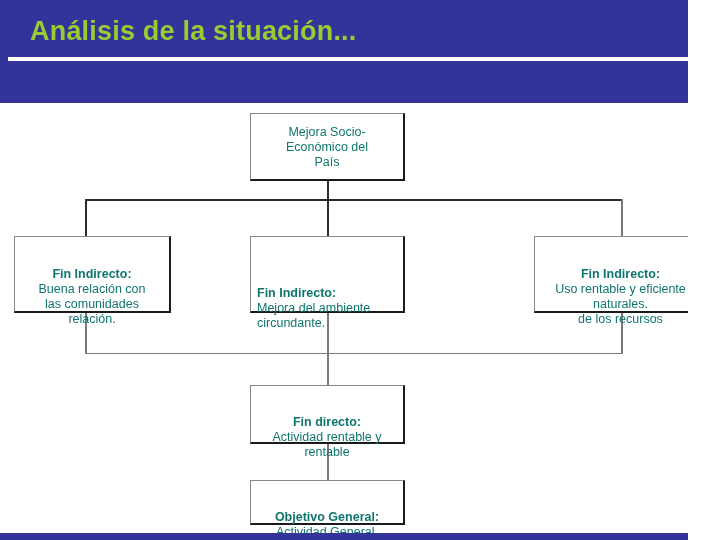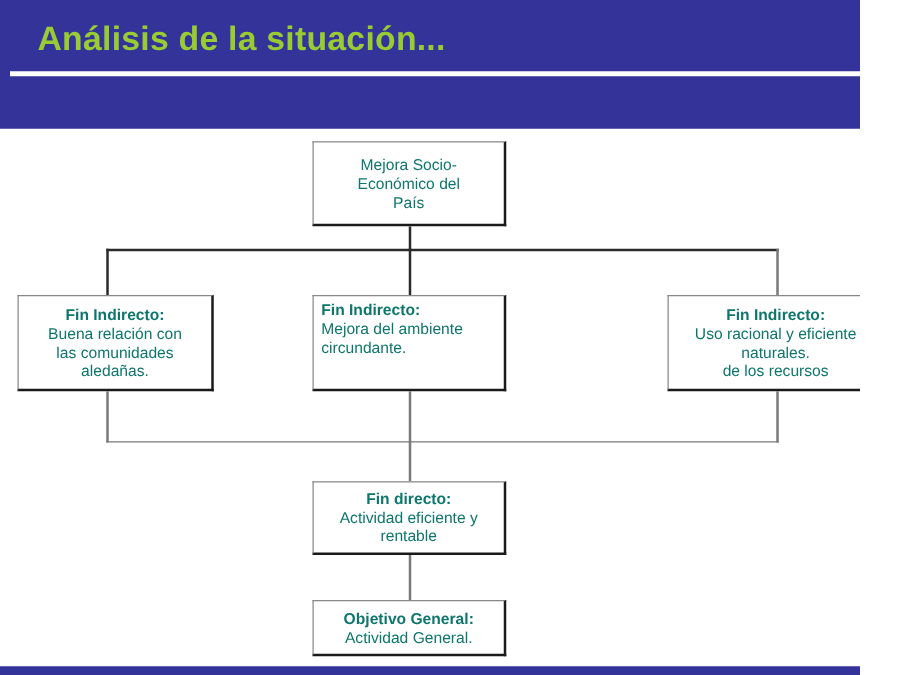--- a/index.html
+++ b/index.html
@@ -78,20 +78,21 @@
     border-bottom: 2px solid #1a1a1a;
     color: #0f766e;
     padding: 4px 6px 3px 6px;
     text-align: center;
     line-height: 15px;
     font-size: 12.5px;
   }
   .node .t-bold {
     font-weight: bold;
     display: block;
+    margin-top: 45px;
   }
   .node .t-norm {
     font-weight: normal;
     display: block;
   }
   .node.align-left {
     text-align: left;
   }
 
   
@@ -162,39 +163,39 @@
     <div class="node vcenter" id="node-top">
       <span class="t-norm">Mejora Socio-</span>
       <span class="t-norm">Económico del</span>
       <span class="t-norm">País</span>
     </div>
 
     <div class="node vcenter" id="node-ind-left">
       <span class="t-bold">Fin Indirecto:</span>
       <span class="t-norm">Buena relación con</span>
       <span class="t-norm">las comunidades</span>
-      <span class="t-norm">aledañas.</span>
+      <span class="t-norm">relación.</span>
     </div>
 
     <div class="node align-left" id="node-ind-mid">
       <span class="t-bold">Fin Indirecto:</span>
       <span class="t-norm">Mejora del ambiente</span>
       <span class="t-norm">circundante.</span>
     </div>
 
     <div class="node vcenter" id="node-ind-right">
       <span class="t-bold">Fin Indirecto:</span>
-      <span class="t-norm">Uso racional y eficiente</span>
+      <span class="t-norm">Uso rentable y eficiente</span>
       <span class="t-norm">naturales.</span>
       <span class="t-norm">de los recursos</span>
     </div>
 
     <div class="node vcenter" id="node-fin-directo">
       <span class="t-bold">Fin directo:</span>
-      <span class="t-norm">Actividad eficiente y</span>
+      <span class="t-norm">Actividad rentable y</span>
       <span class="t-norm">rentable</span>
     </div>
 
     <div class="node vcenter" id="node-objetivo">
       <span class="t-bold">Objetivo General:</span>
       <span class="t-norm">Actividad General.</span>
     </div>
 
   </div>
 

